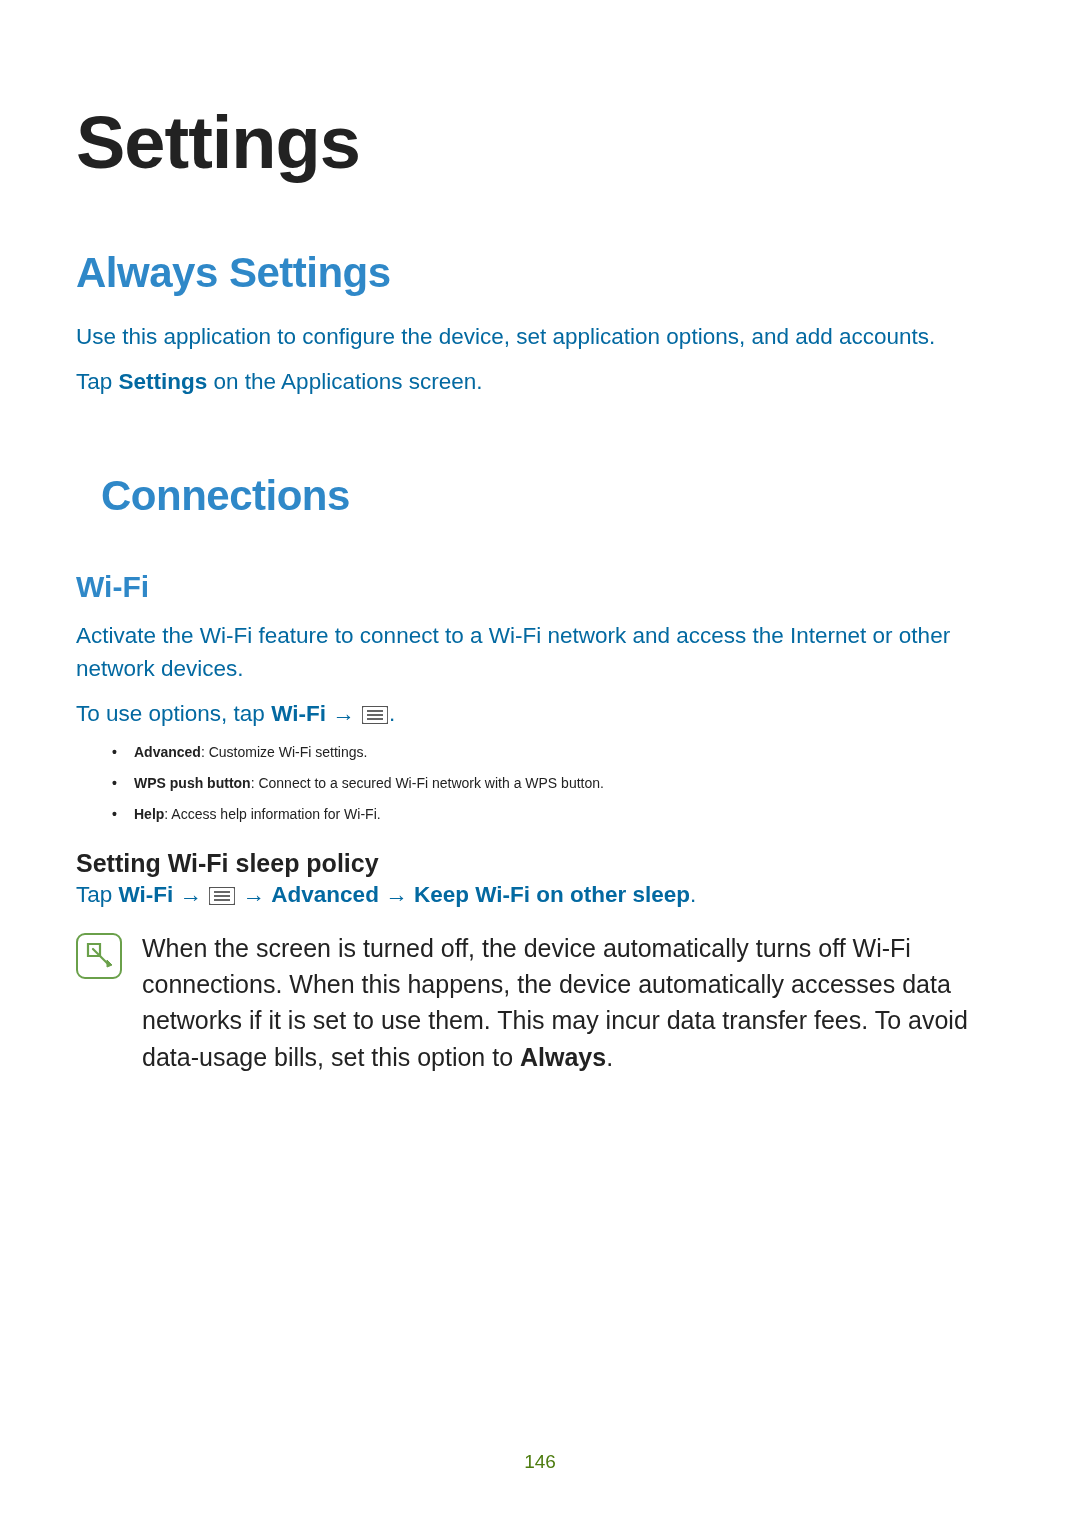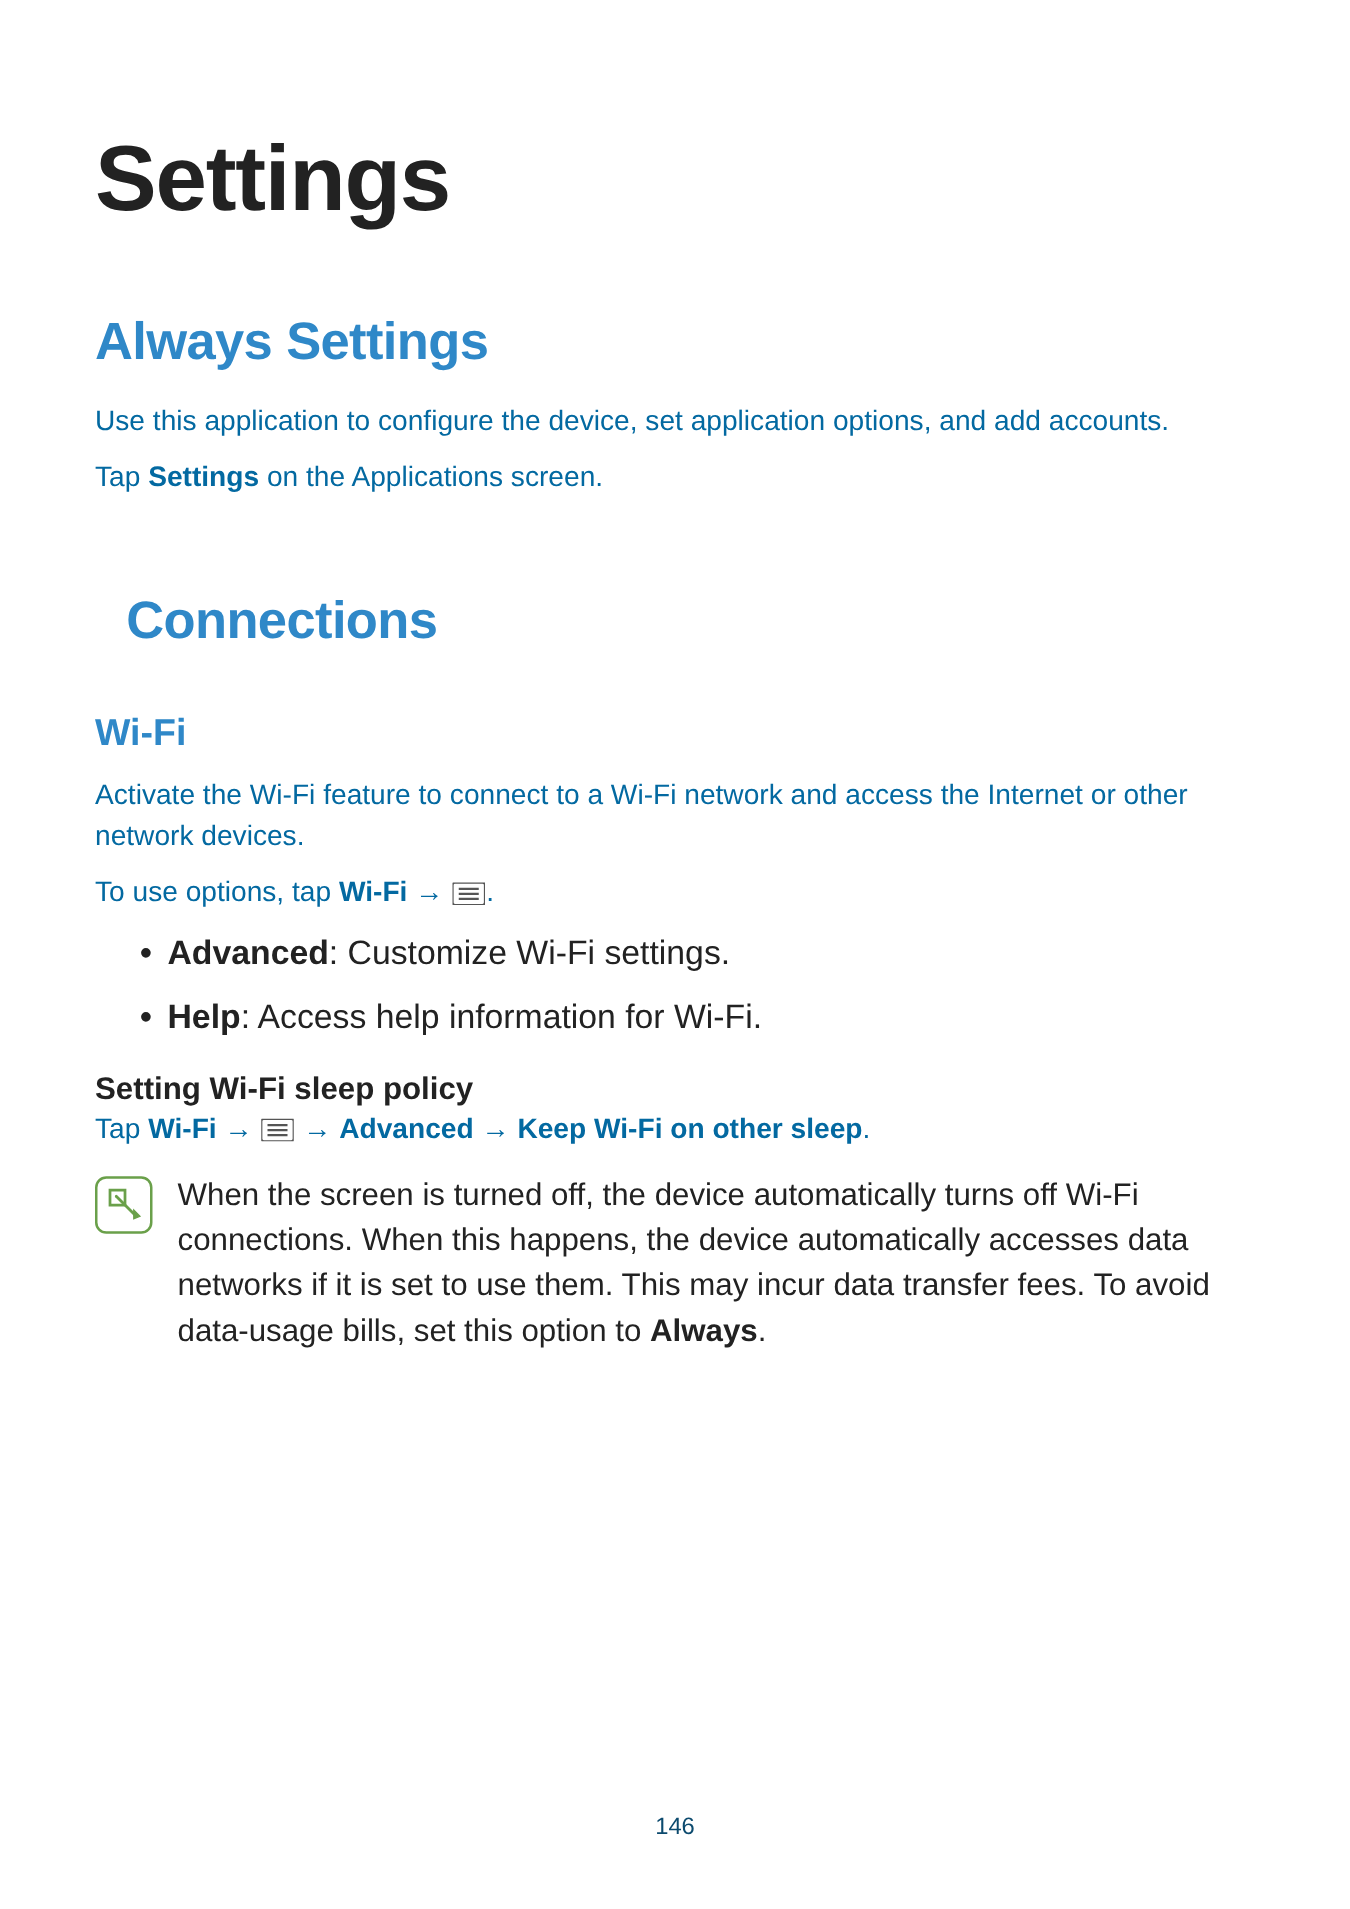--- a/index.html
+++ b/index.html
@@ -41,21 +41,21 @@
       margin-bottom: 12px;
     }
     .bold { font-weight: 700; }
     .section-gap { margin-top: 74px; margin-left: 25px; }
     ul.bullets {
       list-style: none;
       margin: 12px 0 18px 0;
       padding-left: 36px;
     }
     ul.bullets li {
-      font-size: 27px;
+      font-size: 14px;
       line-height: 1.5;
       color: #222;
       position: relative;
       padding-left: 22px;
       margin-bottom: 10px;
     }
     ul.bullets li::before {
       content: "•";
       position: absolute;
       left: 0;
@@ -100,21 +100,21 @@
       margin: 0 1px;
     }
     .menu-icon svg { display: block; }
     .page-number {
       position: absolute;
       bottom: 54px;
       left: 0;
       right: 0;
       text-align: center;
       font-size: 19px;
-      color: #0c4a6e;
+      color: #4d7c0f;
     }
   </style>
 </head>
 <body>
 
 <h1 class="page-title">Settings</h1>
 
 <h2 class="section-heading">Always Settings</h2>
 <p class="body-text">Use this application to configure the device, set application options, and add accounts.</p>
 <p class="body-text">
@@ -131,20 +131,21 @@
       <rect x="0" y="0" width="26" height="18" rx="2" fill="none" stroke="#555" stroke-width="1.8"></rect>
       <line x1="5" y1="5" x2="21" y2="5" stroke="#555" stroke-width="1.8"></line>
       <line x1="5" y1="9" x2="21" y2="9" stroke="#555" stroke-width="1.8"></line>
       <line x1="5" y1="13" x2="21" y2="13" stroke="#555" stroke-width="1.8"></line>
     </svg>
   </span><span>.</span>
 </p>
 
 <ul class="bullets">
   <li><span class="bold">Advanced</span><span>: Customize Wi-Fi settings.</span></li>
+  <li><span class="bold">WPS push button</span><span>: Connect to a secured Wi-Fi network with a WPS button.</span></li>
   <li><span class="bold">Help</span><span>: Access help information for Wi-Fi.</span></li>
 </ul>
 
 <h4 class="subsection-title">Setting Wi-Fi sleep policy</h4>
 <p class="body-text">
   <span>Tap </span><span class="bold">Wi-Fi</span><span> → </span><span class="menu-icon">
     <svg width="26" height="18" viewBox="0 0 26 18">
       <rect x="0" y="0" width="26" height="18" rx="2" fill="none" stroke="#555" stroke-width="1.8"></rect>
       <line x1="5" y1="5" x2="21" y2="5" stroke="#555" stroke-width="1.8"></line>
       <line x1="5" y1="9" x2="21" y2="9" stroke="#555" stroke-width="1.8"></line>

